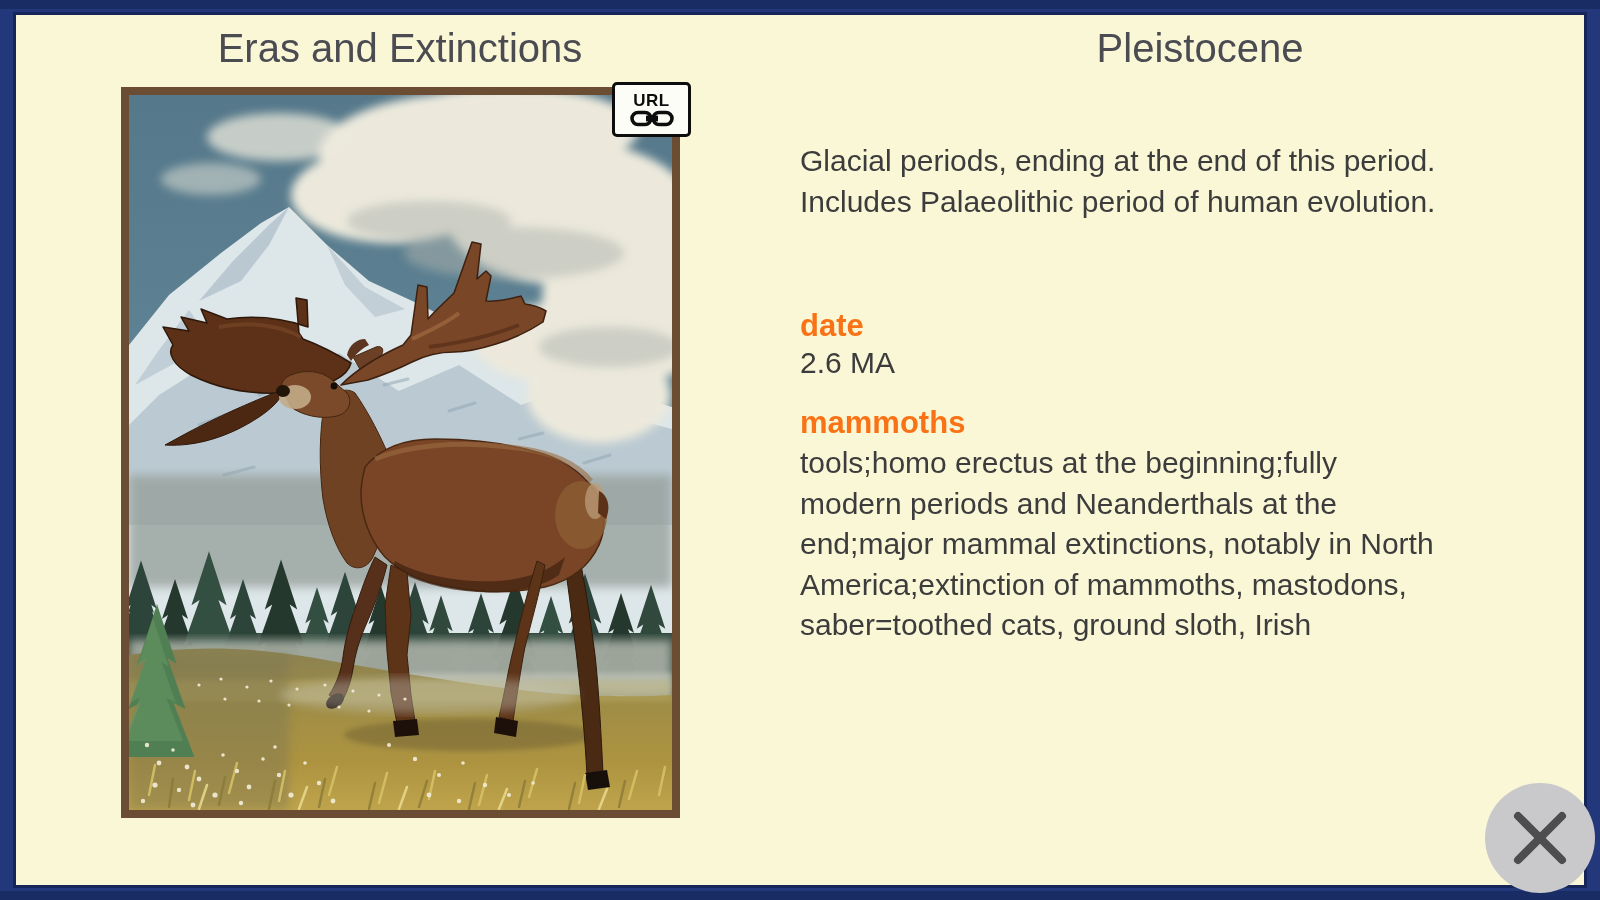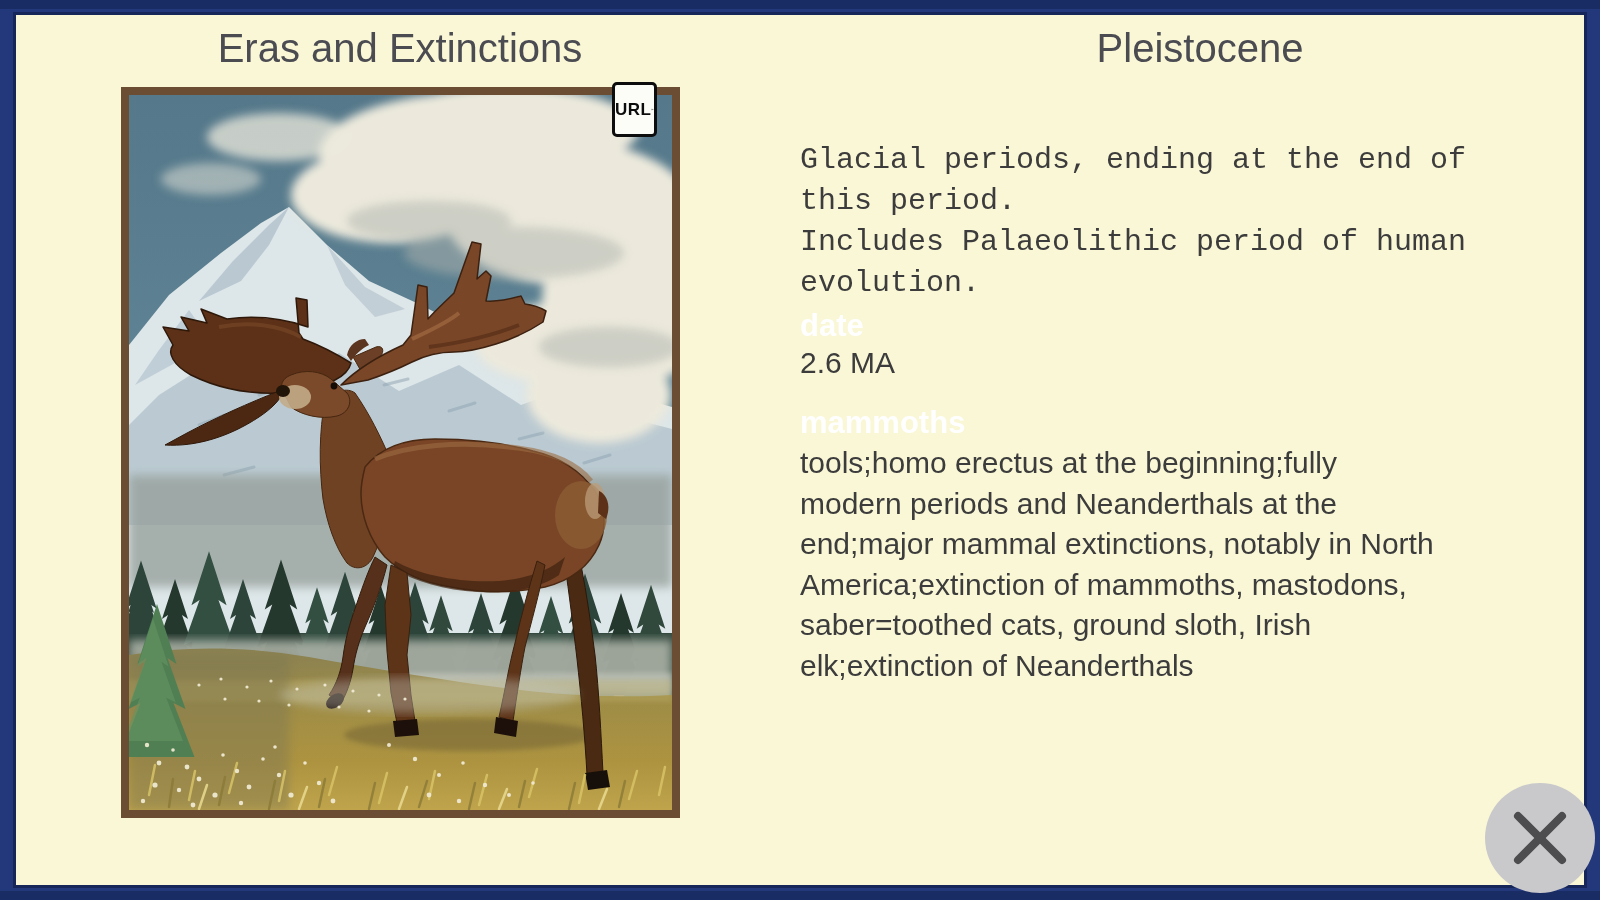--- a/index.html
+++ b/index.html
@@ -21,29 +21,29 @@
     font-size:40px;color:#4b4b52;text-align:center;white-space:nowrap;
   }
   #left-title{left:120px;width:560px;}
   #right-title{left:900px;width:600px;}
   .painting-frame{
     position:absolute;left:121px;top:87px;width:559px;height:731px;
     border:8px solid #6b4d33;background:#8a8152;
   }
   .painting-frame svg{display:block;}
   .url-badge{
-    position:absolute;left:612px;top:82px;width:45px;height:55px;
+    position:absolute;left:612px;top:82px;width:79px;height:55px;
     background:#fdfdf8;border:3px solid #0d0d0d;border-radius:5px;
-    display:flex;flex-direction:row;align-items:center;justify-content:center;
+    display:flex;flex-direction:column;align-items:center;justify-content:center;
     z-index:6;cursor:pointer;
   }
   .url-badge .url-label{font-size:17px;font-weight:800;letter-spacing:.5px;color:#0d0d0d;line-height:18px;}
   .rt{position:absolute;left:800px;color:#3c3c3c;}
-  .desc{top:140px;width:720px;font-size:30px;line-height:41px;font-family:Liberation Mono, monospace;}
-  .field-label{font-weight:700;font-size:31px;color:#ffffff;line-height:38px;}
+  .desc{top:140px;width:720px;font-size:30px;line-height:41px;}
+  .field-label{font-weight:700;font-size:31px;color:#f97316;line-height:38px;}
   #date-label{top:307px;}
   #date-value{top:345px;font-size:30px;line-height:36px;text-align:center;}
   #objects-label{top:404px;}
   #objects-lines{top:443px;width:730px;font-size:30px;line-height:40.6px;}
   .credit{
     position:absolute;left:30px;top:842px;font-size:24px;color:#2e2e2e;z-index:4;
   }
   .close-btn{
     position:absolute;left:1485px;top:783px;width:110px;height:110px;border-radius:50%;
     background:#c9c9cb;z-index:10;cursor:pointer;display:flex;align-items:center;justify-content:center;
@@ -307,21 +307,20 @@
   </div>
   <div class="rt field-label" id="date-label">date</div>
   <div class="rt" id="date-value">2.6 MA</div>
   <div class="rt field-label" id="objects-label">mammoths</div>
   <div class="rt" id="objects-lines">
     <div>tools;homo erectus at the beginning;fully</div>
     <div>modern periods and Neanderthals at the</div>
     <div>end;major mammal extinctions, notably in North</div>
     <div>America;extinction of mammoths, mastodons,</div>
     <div>saber=toothed cats, ground sloth, Irish</div>
-    <div>elk;extinction of Neanderthals</div>
   </div>
 
 
   <div class="close-btn">
     <svg width="110" height="110" viewBox="0 0 110 110">
       <line x1="33" y1="33" x2="77" y2="77" stroke="#4d4d4f" stroke-width="8" stroke-linecap="round"></line>
       <line x1="77" y1="33" x2="33" y2="77" stroke="#4d4d4f" stroke-width="8" stroke-linecap="round"></line>
     </svg>
   </div>
 </div>

